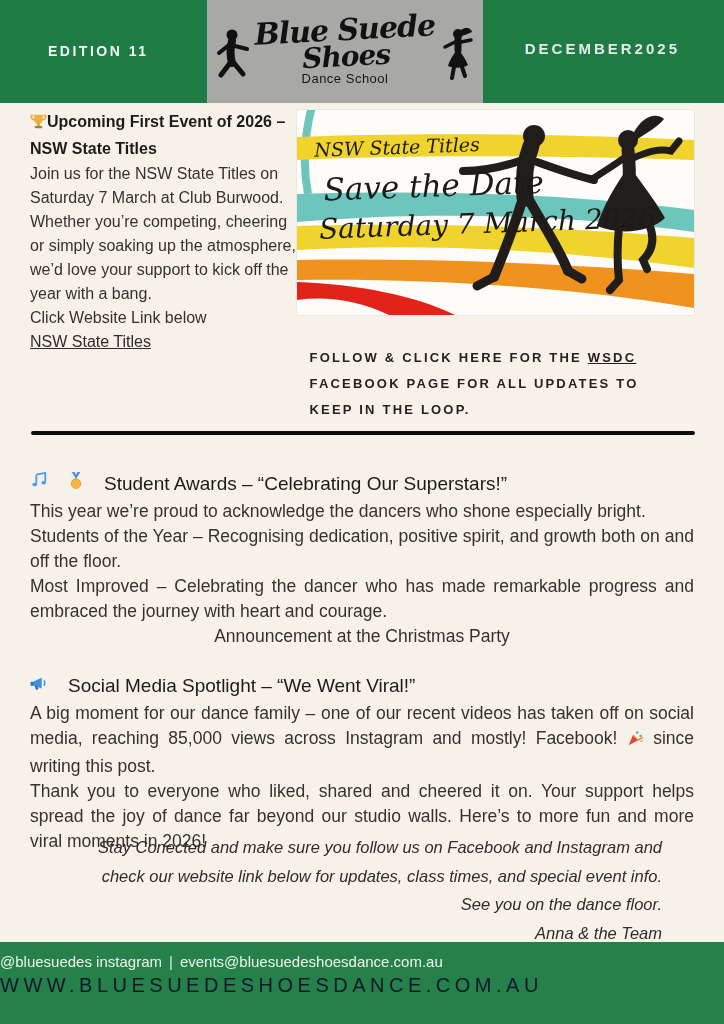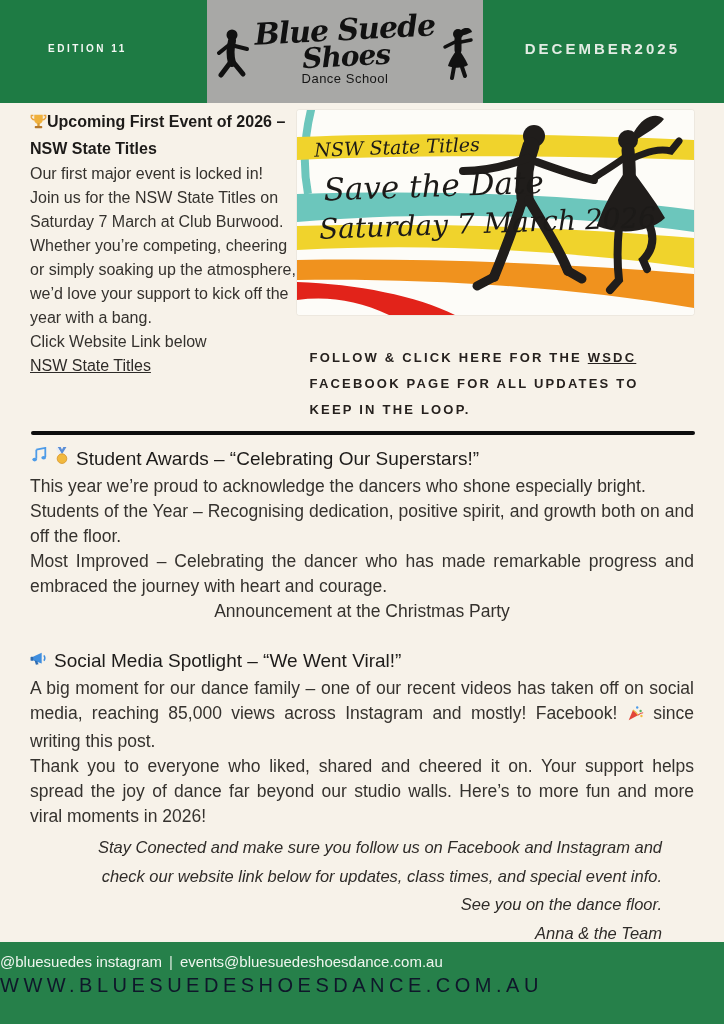--- a/index.html
+++ b/index.html
@@ -10,21 +10,21 @@
     background:#f7f2e9; color:#2e2b28;
   }
 
   
   .header {
     position:absolute; top:0; left:0; width:724px; height:103px;
     background:#1e7b44; display:flex; align-items:center;
   }
   .edition {
     position:absolute; left:48px; top:43px;
-    color:#f4f8f4; font-weight:bold; font-size:10px; letter-spacing:2.5px;
+    color:#f4f8f4; font-weight:bold; font-size:14px; letter-spacing:2.5px;
   }
   .header-bullet {
     position:absolute; left:228px; top:40px; color:#ffffff; font-size:17px;
   }
   .logo-box {
     position:absolute; left:207px; top:0; width:276px; height:103px;
     background:#a8a8a6; display:flex; flex-direction:column;
     align-items:center; justify-content:center; overflow:hidden;
   }
   .logo-script {
@@ -67,21 +67,21 @@
   .follow-note .wsdc { text-decoration:underline; cursor:pointer; }
 
   .divider {
     position:absolute; top:431px; left:31px; width:664px; height:4px;
     background:#0d0d0d; border-radius:2px;
   }
 
   
   .section-two { position:absolute; top:447px; left:30px; width:664px; }
   .section-three { position:absolute; top:650px; left:30px; width:664px; }
-  .sec-head { font-size:19px; color:#1d1b19; margin-bottom:4px; display:flex; align-items:center; gap:6px; }
+  .sec-head { font-size:19px; color:#1d1b19; margin-bottom:4px; display:flex; align-items:center; gap:20px;margin-top:25px; }
   .sec-head .ht { display:inline-block; }
   .body-par { font-size:17.5px; line-height:25px; color:#35322e; text-align:justify; }
   .center-par { font-size:17.5px; line-height:25px; color:#35322e; text-align:center; }
   .icon { display:inline-block; vertical-align:-3px; }
 
   
   .closing {
     position:absolute; top:833px; left:62px; width:600px; text-align:right;
     font-style:italic; font-size:16.5px; line-height:28.5px; color:#2f2c29;
   }
@@ -148,21 +148,20 @@
           <svg width="17" height="17" viewBox="0 0 20 20">
             <path d="M5,2 h10 v6 a5,5 0 0 1 -10,0 Z" fill="#f0b13c"></path>
             <path d="M4,3 H1.5 a4,4 0 0 0 4,5" stroke="#e8a33d" stroke-width="1.6" fill="none"></path>
             <path d="M16,3 h2.5 a4,4 0 0 1 -4,5" stroke="#e8a33d" stroke-width="1.6" fill="none"></path>
             <rect x="8.6" y="12" width="2.8" height="3.4" fill="#d99a30"></rect>
             <rect x="5.6" y="15.4" width="8.8" height="2.6" rx="0.8" fill="#b5772a"></rect>
           </svg>
         </span><span class="hline">Upcoming First Event of 2026 –</span><br>
         <span class="hline">NSW State Titles</span>
       </h2>
-      <p>Our first major event is locked in!</p>
       <p> Join us for the NSW State Titles on Saturday 7 March at Club Burwood.</p>
       <p>Whether you’re competing, cheering or simply soaking up the atmosphere, we’d love your support to kick off the year with a bang.</p>
       <p>Click Website Link below</p>
       <p><a class="s1-link">NSW State Titles</a></p>
     </div>
 
     <div class="col-right">
 
       <div class="banner">
         <svg width="397" height="205" viewBox="0 0 397 205">

